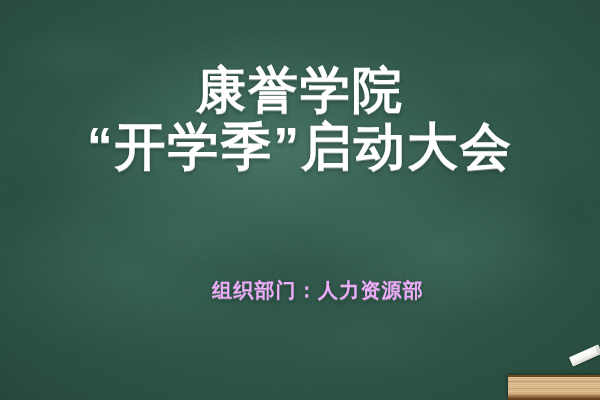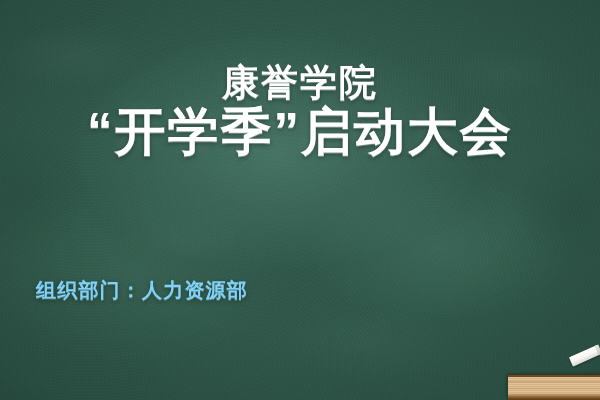--- a/index.html
+++ b/index.html
@@ -103,30 +103,30 @@
     font-weight: 700;
     letter-spacing: 2px;
     line-height: 1.12;
     text-shadow:
        0 1px 0 rgba(255,255,255,.35),
        0 2px 5px rgba(10,30,24,.55),
        0 0 14px rgba(255,255,255,.10);
     white-space: nowrap;
   }
 
-  .title-line-1 { font-size: 37px; }
+  .title-line-1 { font-size: 50px; }
   .title-line-2 { font-size: 51px; margin-top: 0; }
 
   .subtitle {
     position: absolute;
     left: 0;
     right: 0;
     top: 277px;
-    text-align: left;
-    color: #7dd3fc;
+    text-align: center;
+    color: #f0abfc;
     font-size: 20px;
     font-weight: 700;
     letter-spacing: 1.2px;
     white-space: nowrap;
     text-shadow:
        0 1px 0 rgba(255,255,255,.25),
        0 2px 4px rgba(10,30,24,.5);
     padding-left: 36px;
   }
 

